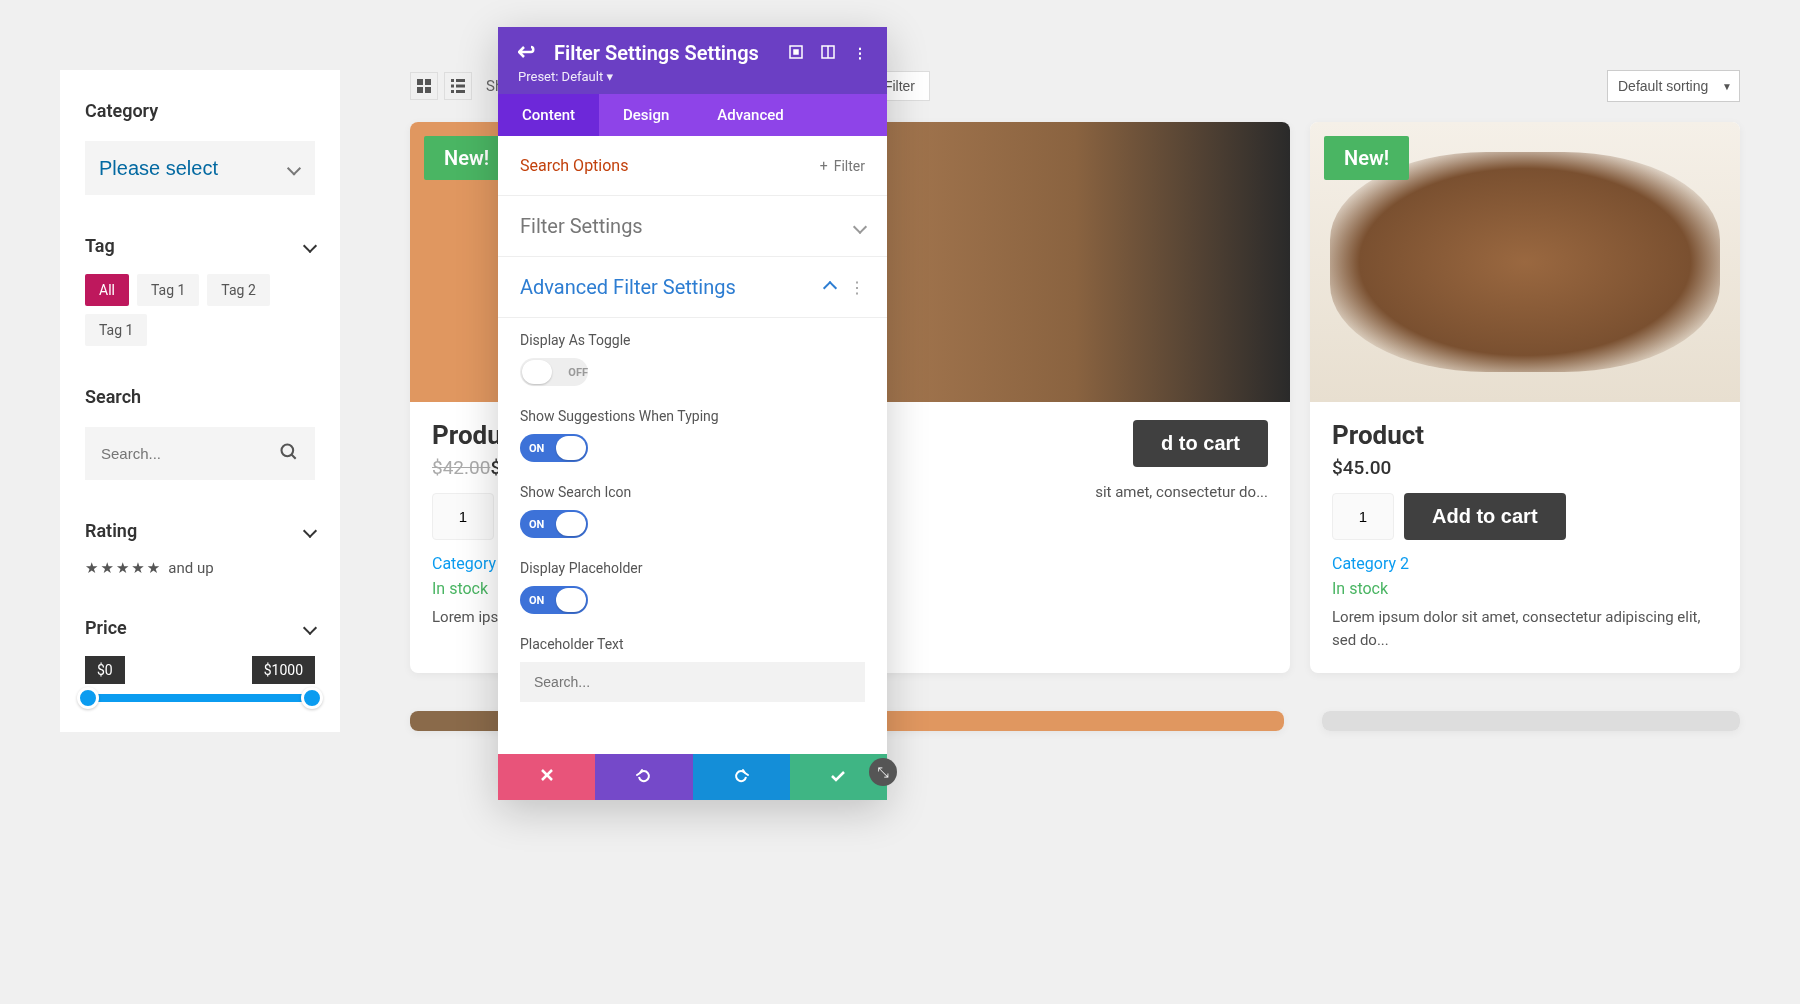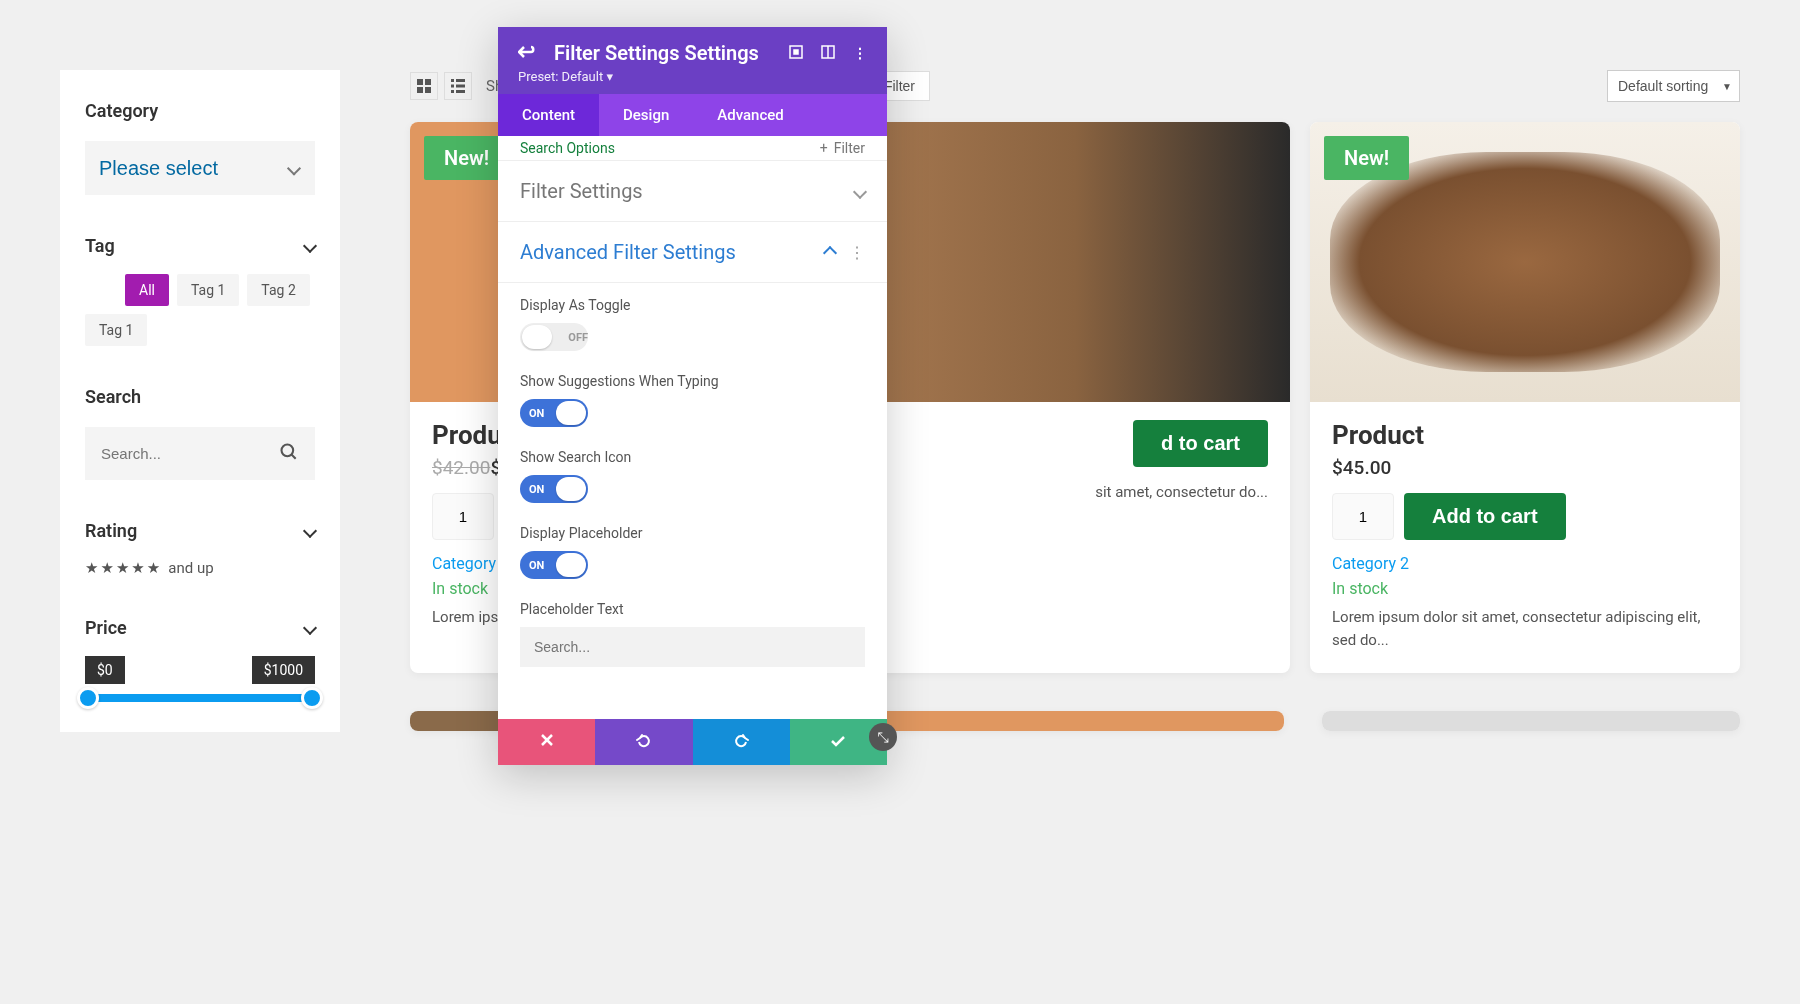--- a/index.html
+++ b/index.html
@@ -12,21 +12,21 @@
 .select-wrap { position: relative; margin-bottom: 40px; }
 .select-wrap select { width: 100%; background: #f4f4f4; border: none; padding: 16px 14px; font-size: 20px; color: #0369a1; appearance: none; }
 .select-chevron { position: absolute; right: 16px; top: 50%; transform: translateY(-50%); pointer-events: none; color: #777; }
 
 .filter-heading { display: flex; justify-content: space-between; align-items: center; margin-bottom: 18px; }
 .filter-heading h3 { margin: 0; }
 .filter-heading .chev { color: #333; }
 
 .tag-list { display: flex; flex-wrap: wrap; gap: 8px; margin-bottom: 40px; }
 .tag-item { background: #f4f4f4; color: #555; padding: 8px 14px; font-size: 14px; border-radius: 2px; cursor: pointer; }
-.tag-item.active { background: #a21caf; color: #fff; margin-left: 40px; }
+.tag-item.active { background: #be185d; color: #fff; }
 
 .search-box { position: relative; margin-bottom: 40px; }
 .search-box input { width: 100%; background: #f4f4f4; border: none; padding: 18px 50px 18px 16px; font-size: 15px; color: #555; }
 .search-box .search-icon { position: absolute; right: 16px; top: 50%; transform: translateY(-50%); }
 
 .stars { display: flex; align-items: center; gap: 8px; margin-bottom: 40px; }
 .star-row { display: flex; gap: 2px; }
 .star { color: #d7d7d7; font-size: 18px; }
 .stars span { color: #555; font-size: 15px; }
 
@@ -54,38 +54,38 @@
 .product-img.bag { background: linear-gradient(to right, #a67850 0%, #8a6340 50%, #2a2a2a 100%); }
 .product-img.orange { background: #e09760; }
 .badge { position: absolute; top: 14px; left: 14px; background: #4ab563; color: #fff; padding: 10px 20px; font-size: 20px; font-weight: 600; border-radius: 2px; }
 .product-body { padding: 18px 22px 22px; }
 .product-title { font-size: 26px; font-weight: 700; color: #333; margin-bottom: 6px; }
 .price-line { margin-bottom: 14px; }
 .old-price { color: #aaa; text-decoration: line-through; font-size: 19px; }
 .new-price { color: #333; font-size: 19px; font-weight: 500; }
 .cart-row { display: flex; gap: 10px; margin-bottom: 14px; }
 .qty-input { width: 62px; border: 1px solid #eee; background: #fafafa; text-align: center; font-size: 15px; border-radius: 4px; }
-.add-cart { background: #15803d; color: #fff; border: none; padding: 12px 28px; font-size: 20px; font-weight: 600; border-radius: 4px; cursor: pointer; }
+.add-cart { background: #404040; color: #fff; border: none; padding: 12px 28px; font-size: 20px; font-weight: 600; border-radius: 4px; cursor: pointer; }
 .cat-link { color: #0b9cf0; font-size: 16px; margin-bottom: 6px; display: block; }
 .stock { color: #4ab563; font-size: 16px; margin-bottom: 8px; }
 .desc { color: #555; font-size: 15px; line-height: 1.5; }
 
 
 .modal { position: absolute; top: 27px; left: 498px; width: 389px; background: #fff; box-shadow: 0 10px 40px rgba(0,0,0,0.2); z-index: 100; }
 .modal-header { background: #6b3fc4; color: #fff; padding: 14px 20px 10px; }
 .modal-header-top { display: flex; align-items: center; gap: 18px; }
 .modal-title { font-size: 20px; font-weight: 600; flex: 1; }
 .modal-hdr-icons { display: flex; gap: 18px; }
 .modal-hdr-icons span { cursor: pointer; font-size: 14px; }
 .preset { font-size: 13px; margin-top: 4px; opacity: 0.9; }
 .modal-tabs { display: flex; background: #8e44e8; }
 .modal-tab { padding: 12px 24px; color: #fff; font-size: 15px; font-weight: 500; cursor: pointer; }
 .modal-tab.active { background: #6d28d9; }
 .modal-subhead { display: flex; justify-content: space-between; align-items: center; padding: 0 22px; border-bottom: 1px solid #eee; background:#fff; }
-.modal-subhead .lbl { color: #15803d; font-size: 14px; padding: 4px 0; }
+.modal-subhead .lbl { color: #c2410c; font-size: 16px; padding: 20px 0; }
 .add-filter { color: #777; font-size: 14px; display: flex; align-items: center; gap: 6px; cursor: pointer; padding: 4px 0; }
 .section-row { padding: 18px 22px; border-bottom: 1px solid #eee; display: flex; justify-content: space-between; align-items: center; cursor: pointer; gap: 44px; }
 .section-row .title { font-size: 20px; color: #777; }
 .section-row.expanded .title { color: #2d7dd2; }
 .section-row .right { display: flex; gap: 14px; align-items: center; color: #999; }
 .section-body { padding: 14px 22px 30px; }
 .field { margin-bottom: 22px; }
 .field-label { font-size: 14px; color: #555; margin-bottom: 10px; }
 .toggle { display: inline-flex; align-items: center; width: 68px; height: 28px; border-radius: 14px; position: relative; cursor: pointer; font-size: 11px; font-weight: 700; }
 .toggle.off { background: #eee; justify-content: flex-end; }

